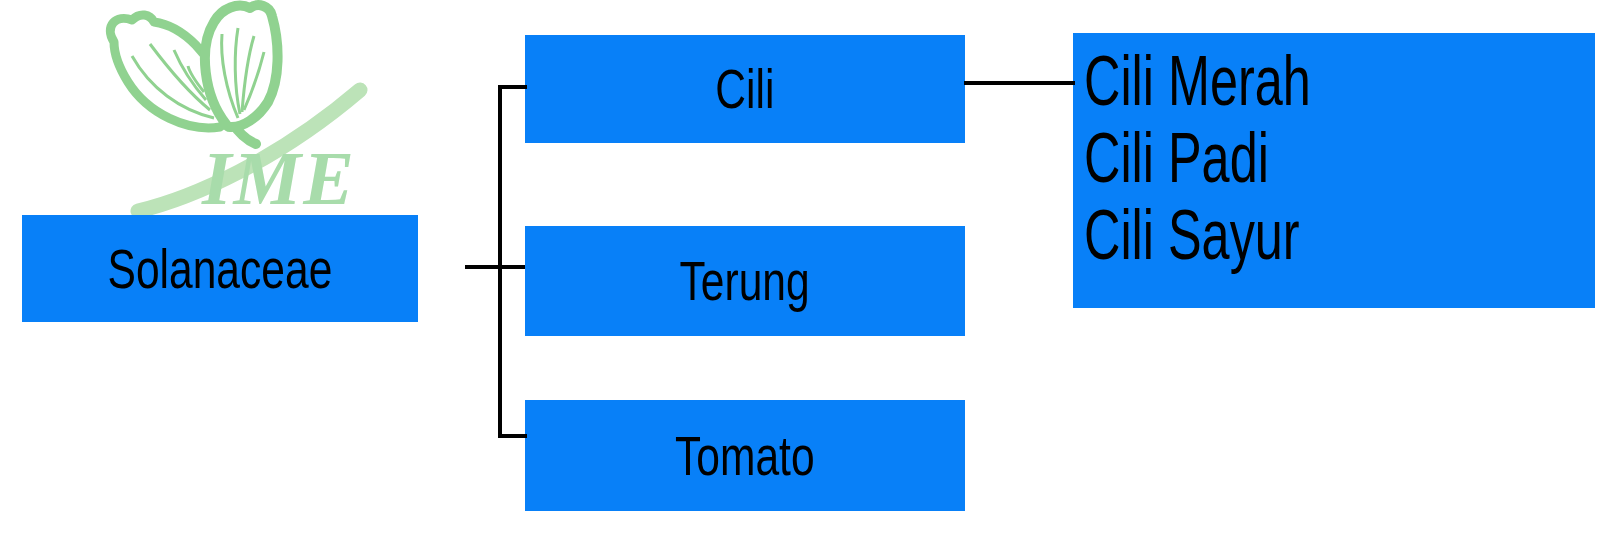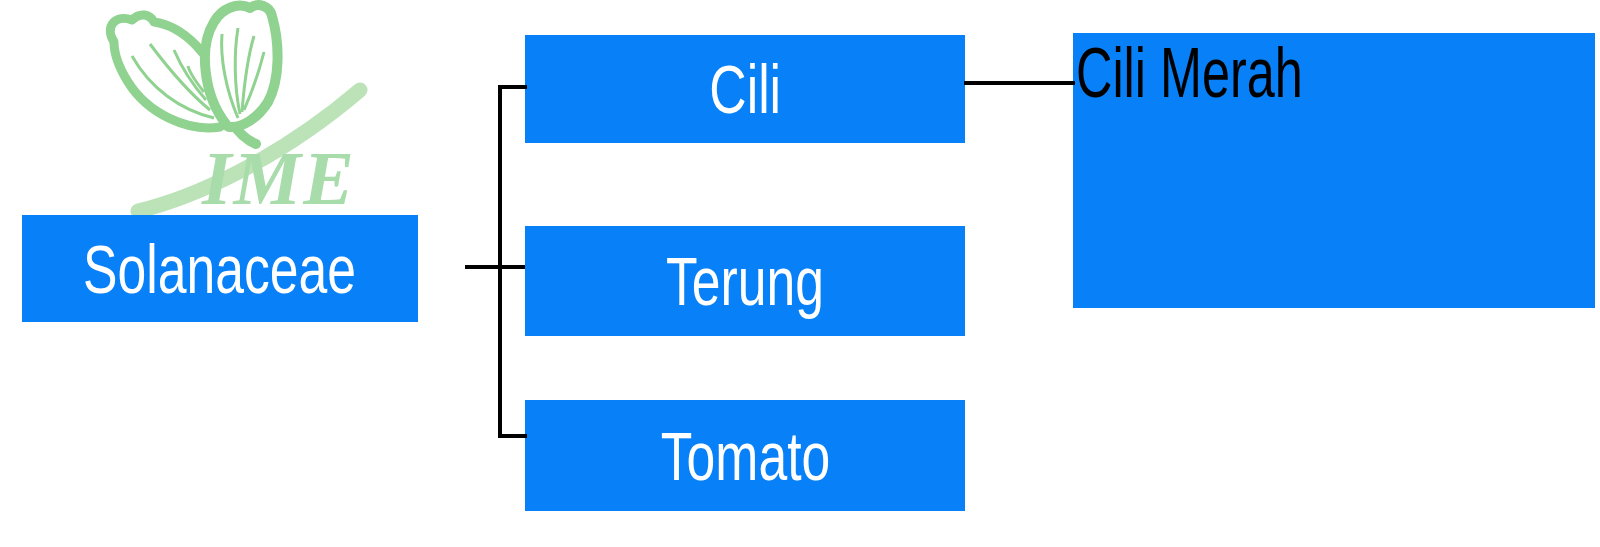--- a/index.html
+++ b/index.html
@@ -26,25 +26,25 @@
     font-weight: bold;
     font-size: 76px;
     letter-spacing: 2px;
     fill: #a8dcab;
   }
 
   
   .node {
     position: absolute;
     background: #0880f8;
-    color: #ffffff;
+    color: #000000;
     display: flex;
     align-items: center;
     justify-content: center;
-    font-size: 68px;
+    font-size: 56px;
     line-height: 1;
     white-space: nowrap;
   }
   .node .txt {
     display: inline-block;
     transform: scaleX(0.76);
     transform-origin: 50% 50%;
   }
 
   .node-solanaceae { left: 22px;  top: 215px; width: 396px; height: 107px; }
@@ -52,21 +52,21 @@
   .node-terung     { left: 525px; top: 213px; width: 440px; height: 110px; margin-top: 13px; }
   .node-tomato     { left: 525px; top: 384px; width: 440px; height: 111px; margin-top: 16px; }
 
   
   .varieties {
     position: absolute;
     left: 1073px; top: 33px; width: 522px; height: 275px;
     background: #0880f8;
     color: #000000;
     font-size: 70px;
-    padding: 0;
+    padding: 8px;
     box-sizing: border-box;
   }
   .variety-line {
     height: 77px;
     line-height: 77px;
     white-space: nowrap;
   }
   .variety-line:first-child { margin-top: 2px; }
   .variety-line .txt {
     display: inline-block;
@@ -121,20 +121,26 @@
     <span class="txt">Terung</span>
   </div>
   <div class="node node-tomato">
     <span class="txt">Tomato</span>
   </div>
 
   <div class="varieties">
     <div class="variety-line">
       <span class="txt">Cili Merah</span>
     </div>
+    <div class="variety-line">
+      <span class="txt">Cili Padi</span>
+    </div>
+    <div class="variety-line">
+      <span class="txt">Cili Sayur</span>
+    </div>
   </div>
 
   <div class="line line-root-h"></div>
   <div class="line line-trunk-v"></div>
   <div class="line line-cili-h"></div>
   <div class="line line-tomato-h"></div>
   <div class="line line-varieties-h"></div>
 
 </div>
 

